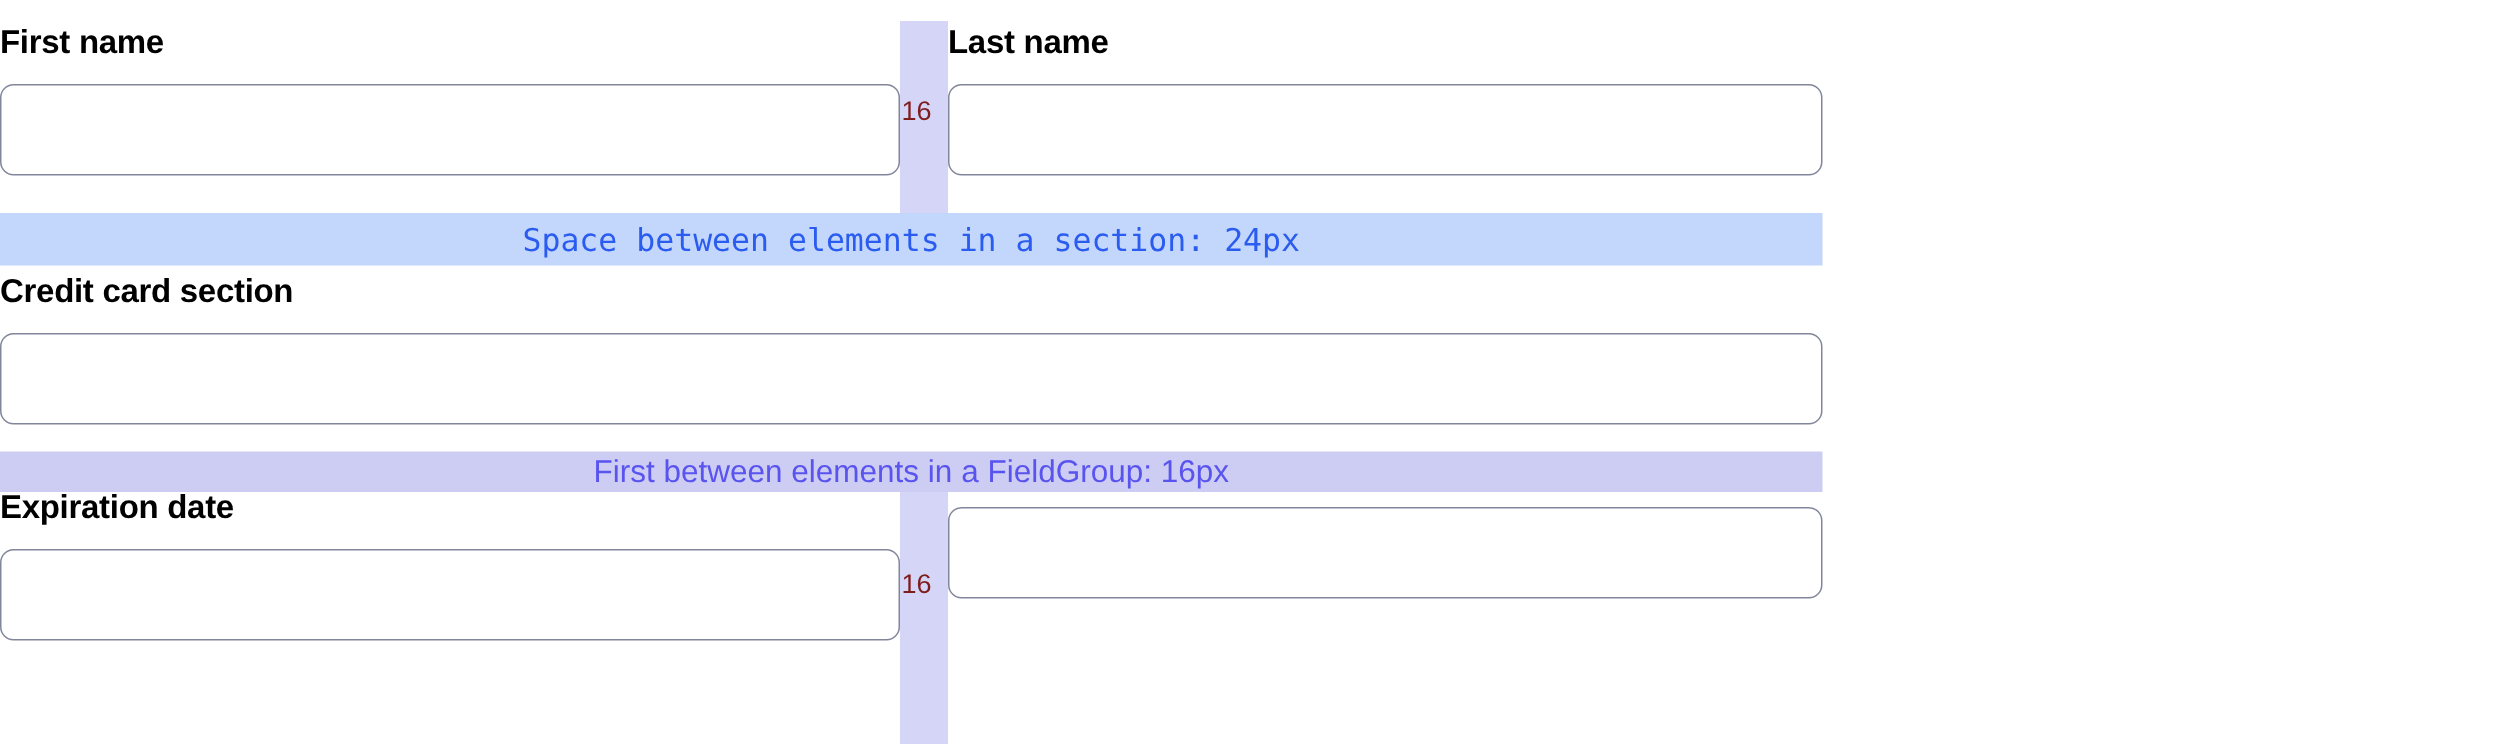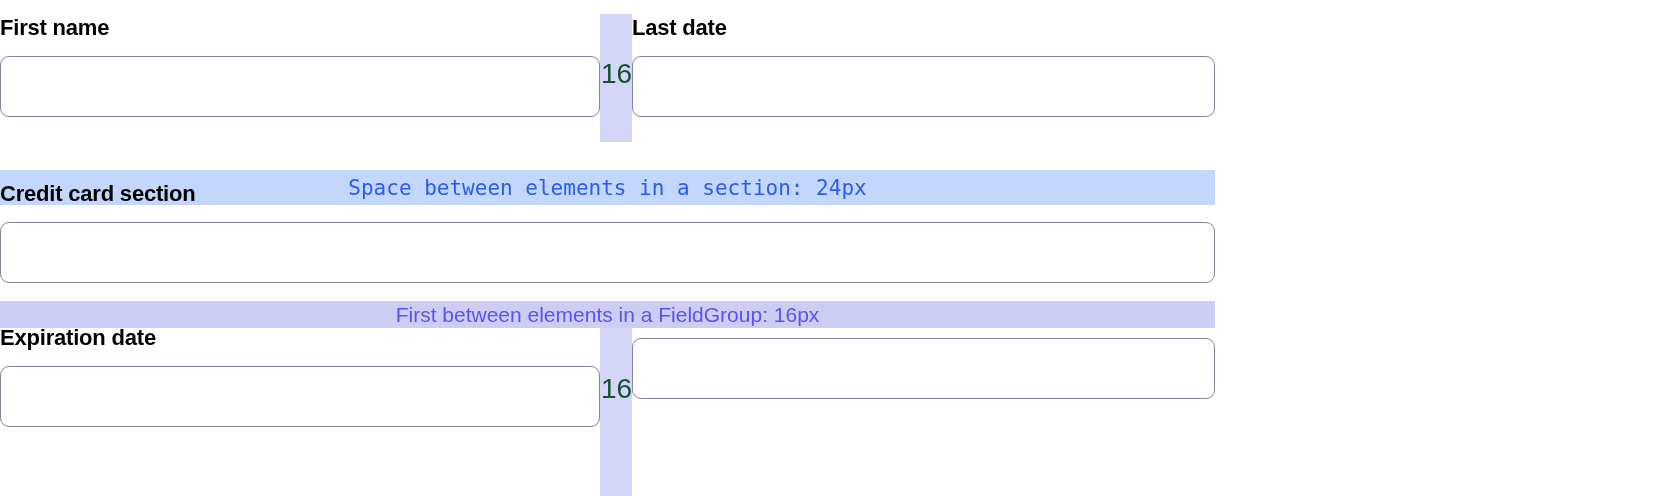--- a/index.html
+++ b/index.html
@@ -96,21 +96,20 @@
     display: flex;
     align-items: center;
     justify-content: center;
     white-space: nowrap;
   }
 
   .band-section {
     top: 142px;
     height: 35px;
     background: #c3d6fb;
-    margin-top: 28px;
   }
   .band-section .band-text {
     font-family: "DejaVu Sans Mono", monospace;
     font-size: 21px;
     color: #2b5cf0;
     letter-spacing: 0px;
   }
 
   .band-fieldgroup {
     top: 301px;
@@ -131,22 +130,22 @@
     background: #d5d5f7;
   }
   .gap-band-top    { top: 14px;  height: 128px; }
   .gap-band-bottom { top: 328px; height: 168px; }
 
   .gap-label {
     position: absolute;
     left: 601px;
     width: 32px;
     font-family: "Liberation Sans", sans-serif;
-    font-size: 28px;
-    color: #14532d;
+    font-size: 18px;
+    color: #7f1d1d;
     text-align: left;
     line-height: 22px;
   }
   .gap-label-top    { top: 63px; }
   .gap-label-bottom { top: 378px; }
 </style>
 </head>
 <body>
 
 <div id="root">
@@ -154,21 +153,21 @@
   <div class="form-area">
 
     <div class="row row-names">
 
       <div class="col-left">
         <span class="field-label">First name</span>
         <input class="field-input" type="text" placeholder="" style="">
       </div>
 
       <div class="col-right">
-        <span class="field-label">Last date</span>
+        <span class="field-label">Last name</span>
         <input class="field-input" type="text" placeholder="" style="">
       </div>
 
     </div>
 
     <div class="gap-band gap-band-top"></div>
     <div class="gap-label gap-label-top">16</div>
 
     <div class="band band-section">
       <span class="band-text">Space between elements in a section: 24px</span>

